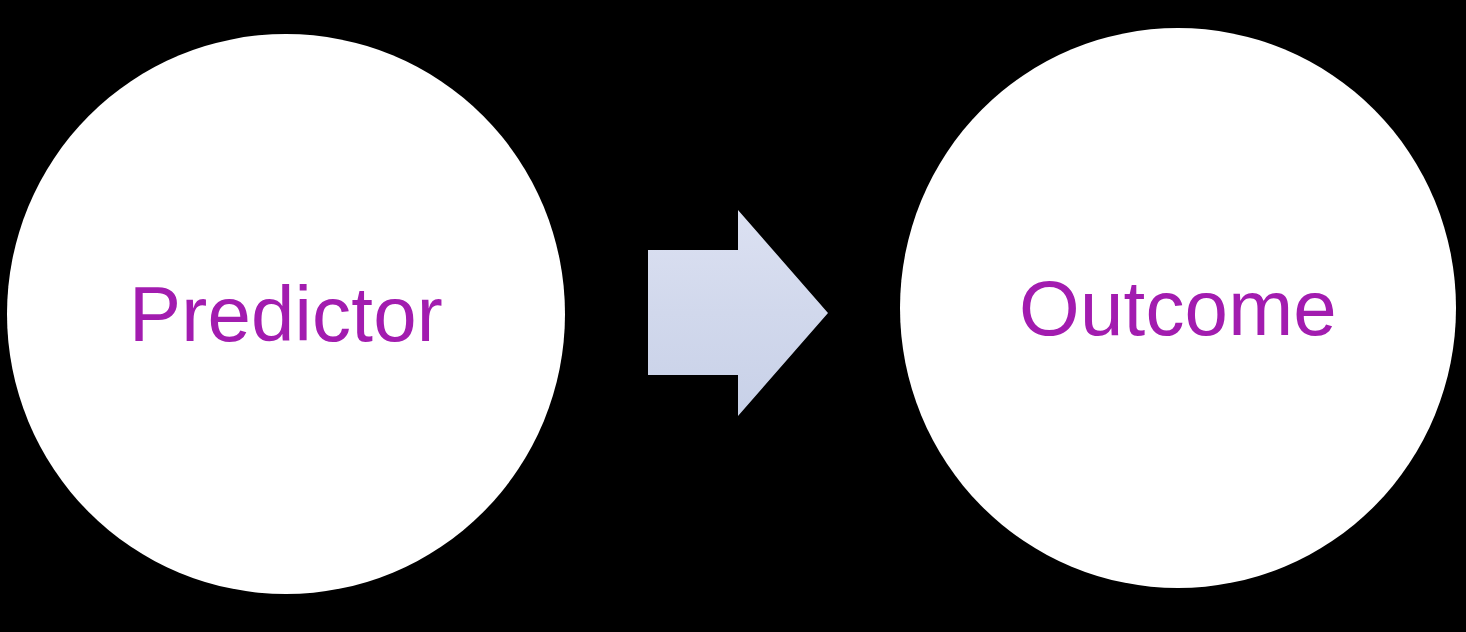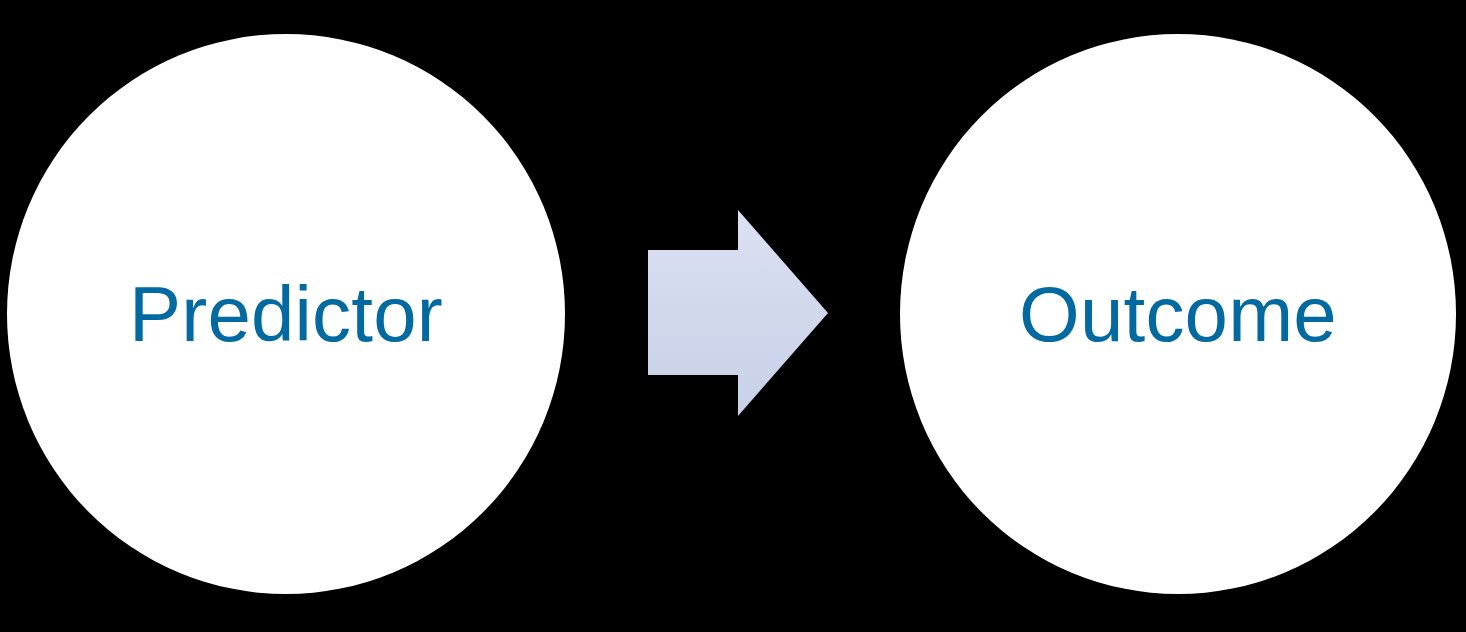--- a/index.html
+++ b/index.html
@@ -25,39 +25,39 @@
   .node {
     position: absolute;
     border-radius: 50%;
     background: #FFFFFF;
     display: flex;
     align-items: center;
     justify-content: center;
     box-sizing: border-box;
   }
   .node-label {
-    color: #0369a1;
+    color: #a21caf;
     font-family: "Liberation Sans", sans-serif;
     font-weight: 400;
     font-size: 78px;
     line-height: 1;
     letter-spacing: 0.2px;
     white-space: nowrap;
     user-select: none;
   }
 
   #node-predictor {
     left: 7px;
     top: 34px;
     width: 558px;
     height: 560px;
   }
   #node-outcome {
     left: 900px;
-    top: 34px;
+    top: 28px;
     width: 556px;
     height: 560px;
   }
 
   
   #arrow-connector {
     position: absolute;
     left: 645px;
     top: 206px;
     width: 186px;

